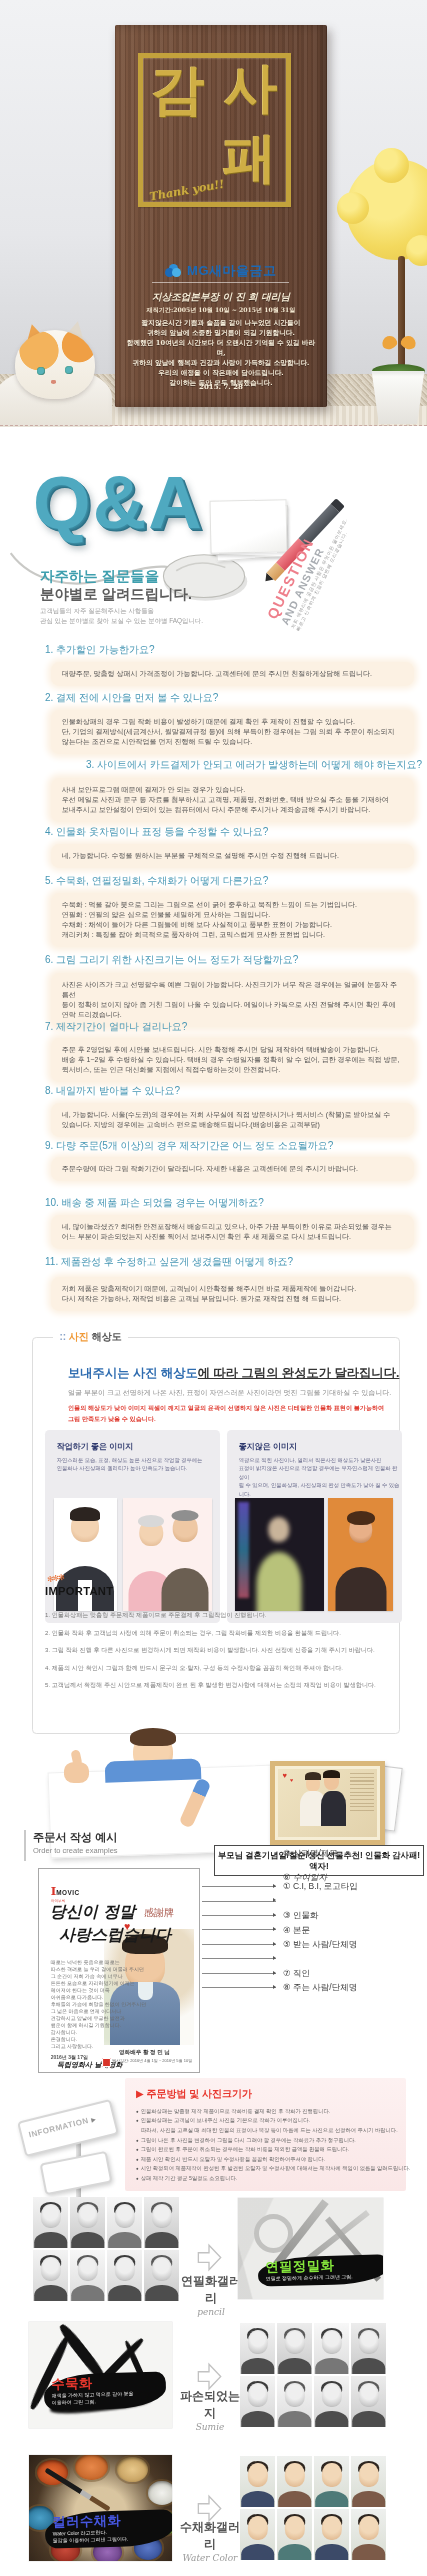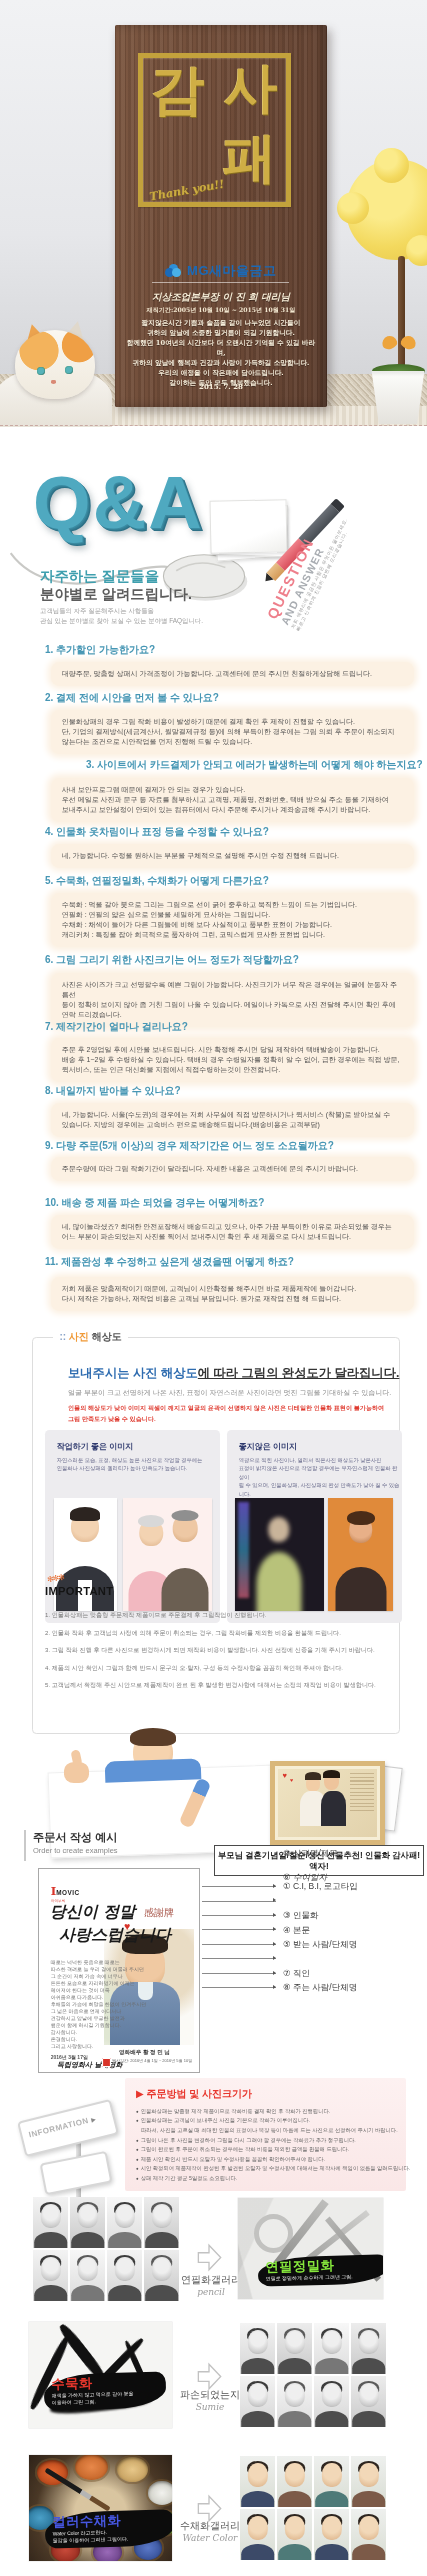--- a/index.html
+++ b/index.html
@@ -70,21 +70,21 @@
   .pencil-seg{height:11.7px;display:inline-block;vertical-align:top;}
   .qrot{transform:rotate(-64deg);transform-origin:left bottom;}
   .q-question{font-size:14.4px;font-weight:bold;letter-spacing:1.6px;color:#ee7f8b;}
   .q-answer{font-size:10.7px;font-weight:bold;letter-spacing:1.1px;color:#a9adb2;}
   .q-kr{font-size:4.8px;color:#999;letter-spacing:0.5px;}
   .banner-h1{left:40px;top:567px;font-size:14.4px;font-weight:bold;color:#3f9fae;}
   .banner-h2{left:40px;top:585px;font-size:14.4px;font-weight:bold;color:#5c5c5c;}
   .banner-sub{left:40px;top:606px;font-size:6.4px;line-height:9.6px;color:#9a9a9a;}
 
   
-  .faq-q{left:45px;font-size:10px;font-weight:bold;color:#4696b4;white-space:nowrap;}
+  .faq-q{left:45px;font-size:10px;font-weight:normal;color:#4696b4;white-space:nowrap;}
   .faq-a{left:51px;width:342px;background:#fcf1e3;border-radius:8.5px;padding:7px 10.7px;
     font-size:7px;line-height:10px;color:#4c4c4c;box-shadow:0 0 6.4px 3.2px #fcf1e3;}
 
   
   .res-box{left:32px;top:1337px;width:366px;height:395px;border:0.5px solid #ddd;border-radius:4.3px;background:#fff;}
   .res-head{left:53px;top:1330px;background:#fff;padding:0 6.4px;font-size:10px;font-weight:bold;}
   .res-title{left:68px;top:1365px;font-size:12.3px;font-weight:bold;}
   .res-sub{left:68px;top:1388px;font-size:7px;color:#8a8a8a;}
   .res-warn{left:68px;top:1402px;font-size:6.1px;font-weight:bold;line-height:11.2px;color:#df392e;}
   .res-card{top:1430px;width:175px;height:193px;border-radius:4.3px;background:#edecef;}
@@ -147,21 +147,21 @@
   .pgrid.wc .ptile .hair{background:#2e2620;}
   .pgrid.wc .ptile .sh{background:#3c4a68;}
   .pgrid.wc .ptile:nth-child(2n) .sh{background:#7c5a48;}
   .pgrid.wc .ptile:nth-child(3n) .sh{background:#4e7a78;}
   .gimg{overflow:hidden;box-shadow:0 0 0 0.5px #e5e5e5;}
   .band{position:absolute;transform:rotate(-1.5deg);background:#0c0c0c;border-radius:46% 8% 42% 10%/60% 30% 55% 35%;
     padding:3.2px 7.5px 4.3px 7.5px;}
   .band .bt{font-size:13.3px;font-weight:bold;letter-spacing:0.5px;line-height:1.1;}
   .band .bc{font-size:5px;color:#eee;white-space:pre-line;line-height:7px;}
   .glabel{text-align:center;}
-  .glabel .k{font-size:10px;font-weight:normal;color:#555;}
+  .glabel .k{font-size:12px;font-weight:bold;color:#555;}
   .glabel .e{font-family:"DejaVu Serif",serif;font-style:italic;font-size:9px;color:#9a9a9a;}
   .stroke{position:absolute;background:#111;filter:blur(0.5px);border-radius:40%;}
   .well{position:absolute;border-radius:50%;box-shadow:inset 0 1.6px 3.2px rgba(0,0,0,.45),0 0 0 2.1px rgba(120,90,50,.5);}
 </style>
 </head>
 <body>
 
 <div id="page">
 
   <div class="abs photo-bg">

